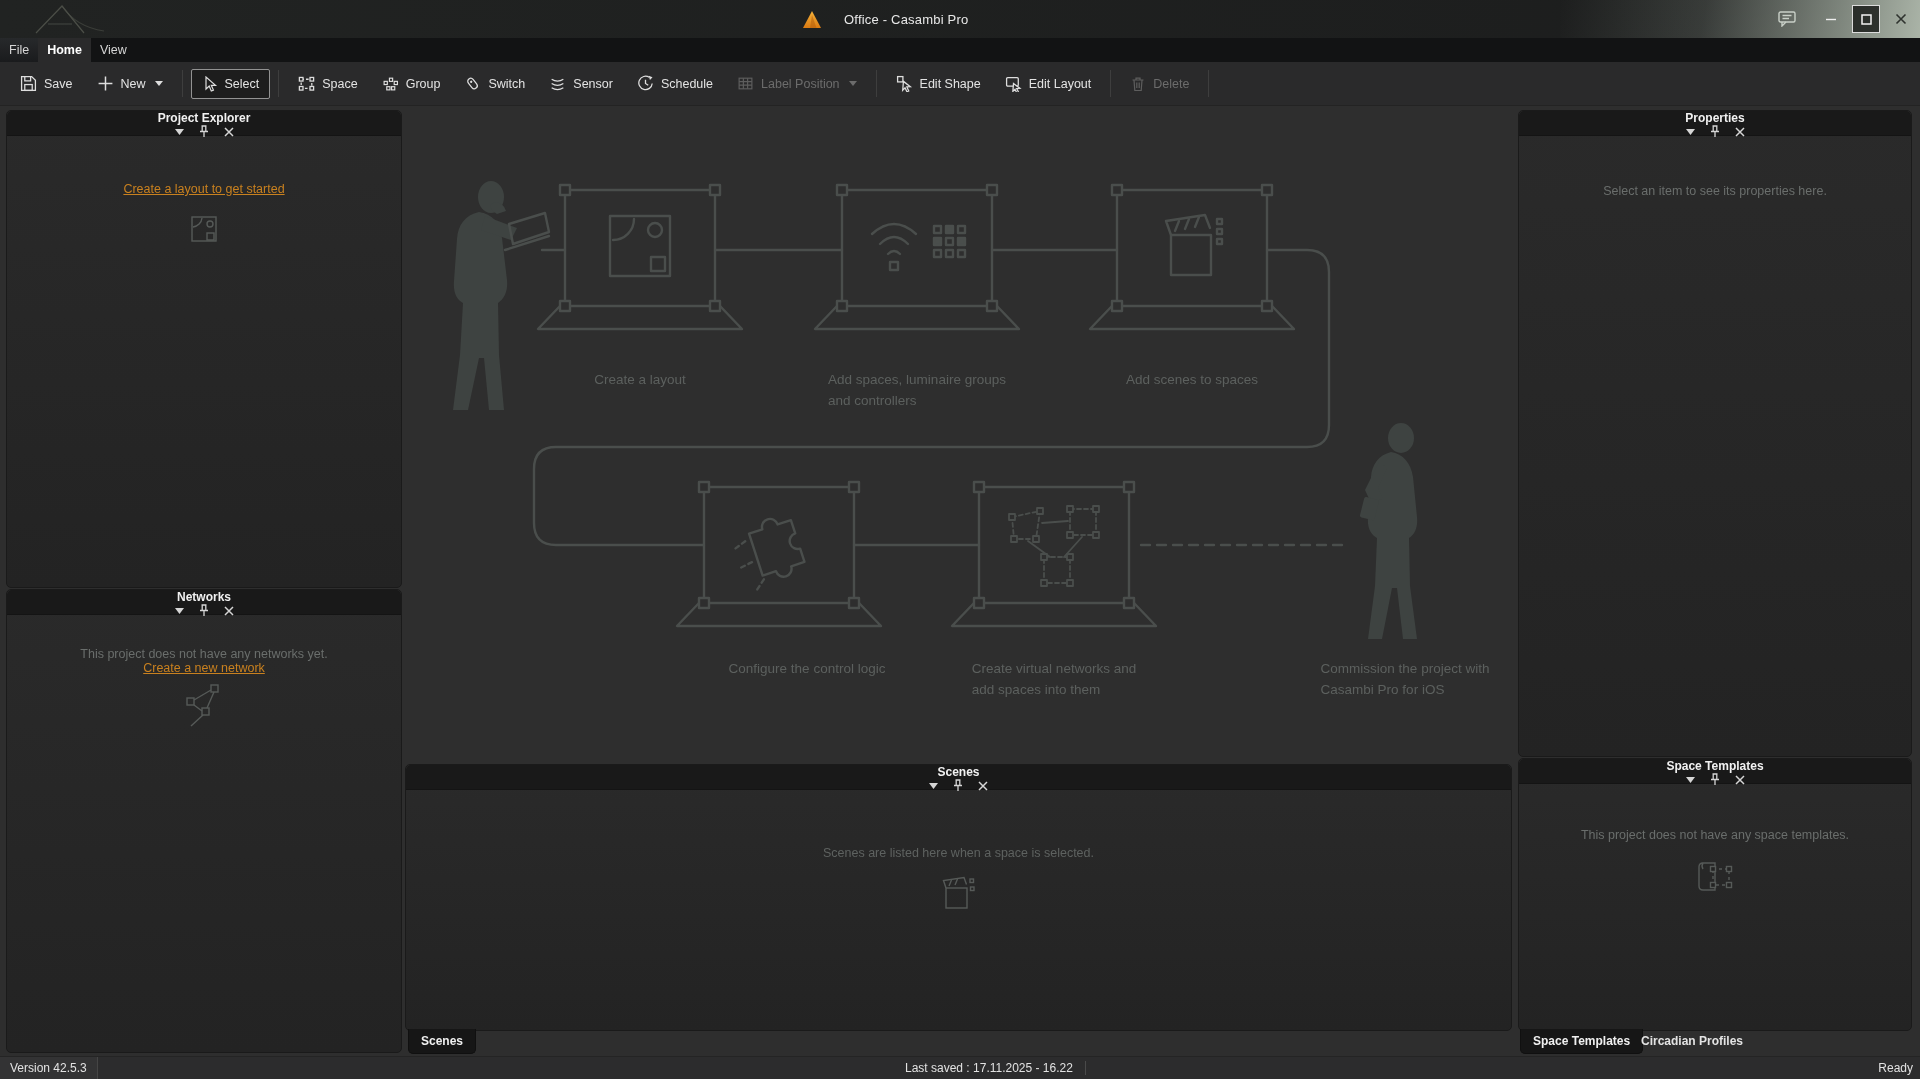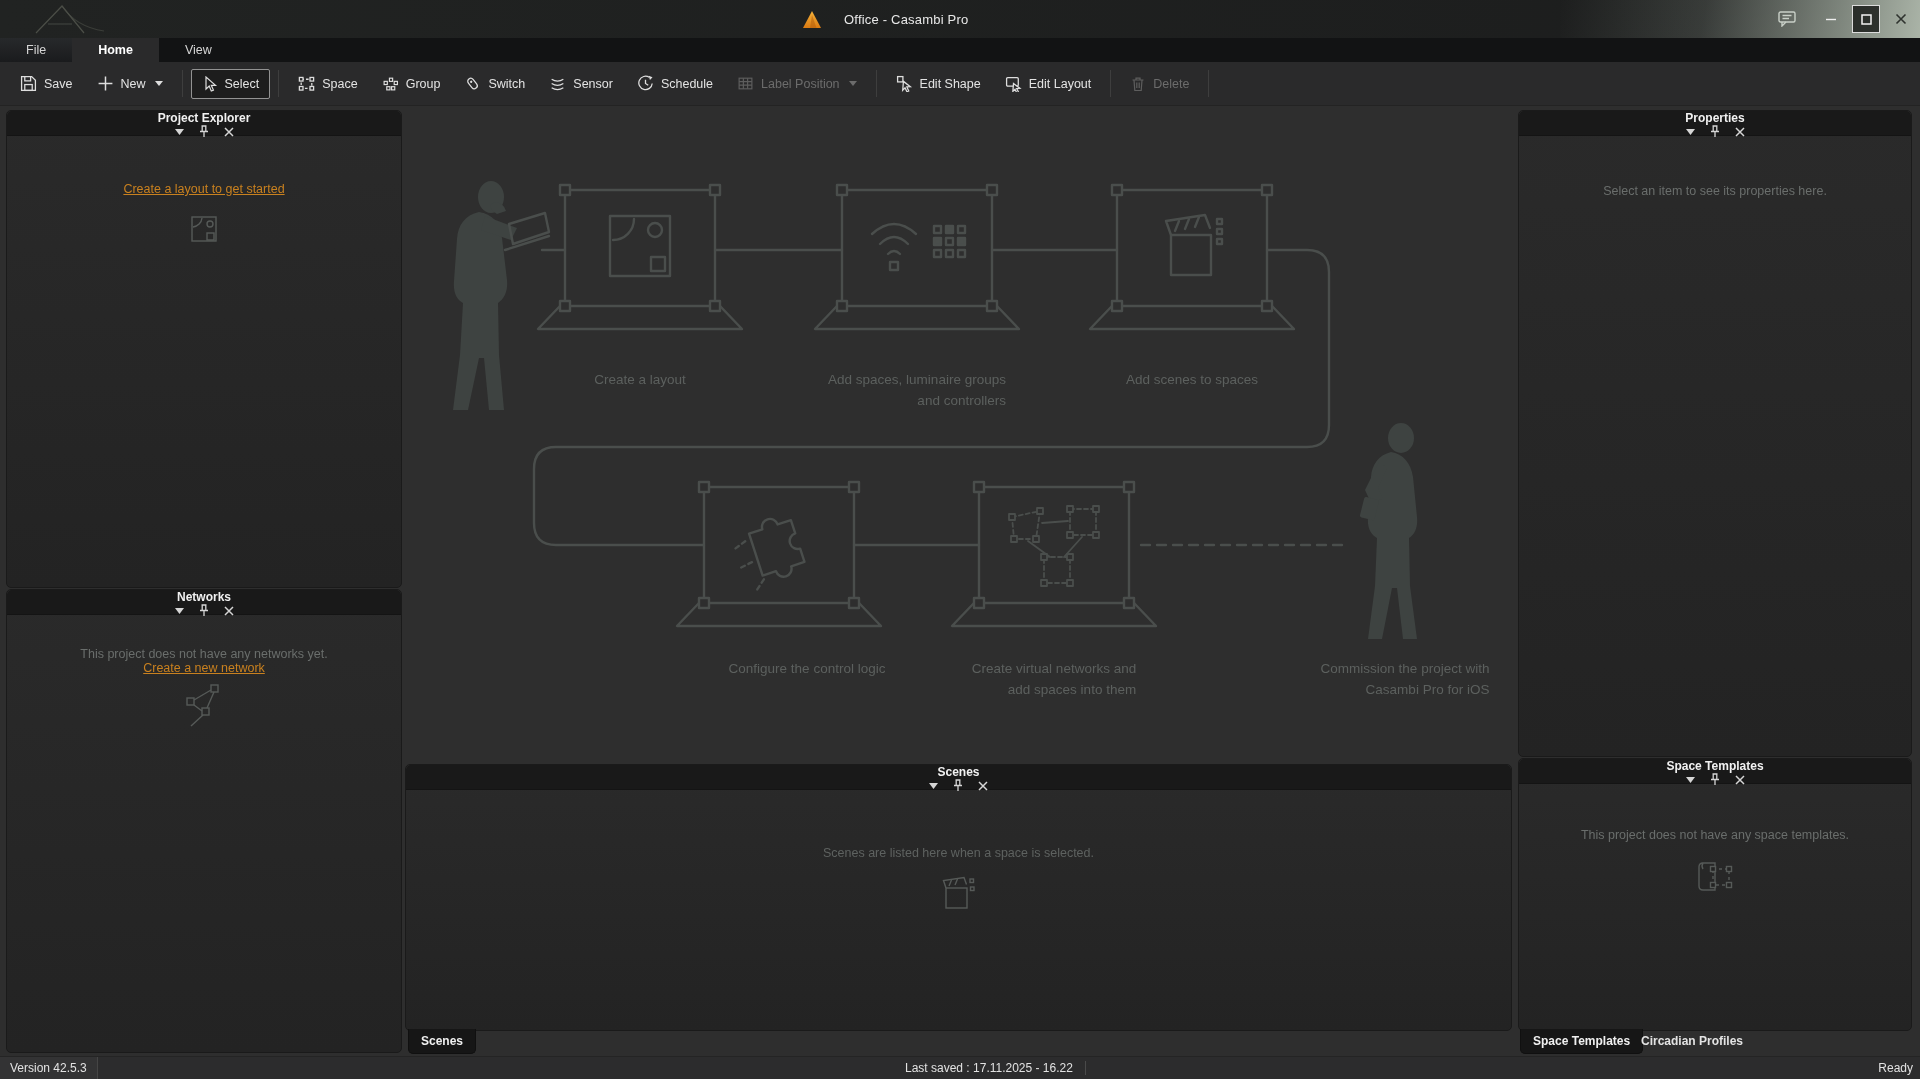--- a/index.html
+++ b/index.html
@@ -14,21 +14,21 @@
   .sketch-logo{position:absolute;left:24px;top:2px;opacity:.85;}
   .title-center{position:absolute;left:803px;top:0;height:38px;display:flex;align-items:center;gap:23px;}
   .title-text{font-size:13px;color:#e8e8e8;letter-spacing:.2px;}
   .win-controls{position:absolute;right:6px;top:0;height:38px;display:flex;align-items:center;gap:8px;}
   .win-btn{width:26px;height:26px;display:flex;align-items:center;justify-content:center;}
   .win-btn.max-focus{border:1px solid #dcdcdc;background:rgba(20,22,20,.8);}
   .feedback-btn{margin-right:10px;}
 
   
   .tabrow{position:absolute;left:0;top:38px;right:0;height:24px;background:#121314;display:flex;}
-  .ribbon-tab{padding:0 26px;display:flex;align-items:center;font-size:12.5px;color:#d5d5d5;justify-content:center;}
+  .ribbon-tab{padding:0 9px;display:flex;align-items:center;font-size:12.5px;color:#d5d5d5;justify-content:center;}
   .ribbon-tab.file{background:linear-gradient(#27292b,#1a1b1d);}
   .ribbon-tab.active{background:#2a2a2b;color:#ffffff;font-weight:bold;}
 
   
   .toolbar{position:absolute;left:0;top:62px;right:0;height:43px;background:#2a2a2b;border-bottom:1px solid #232323;
     display:flex;align-items:center;padding:0 8px;}
   .tb-item{display:flex;align-items:center;gap:7px;padding:6px 10px;margin:0 1px;font-size:12.5px;color:#e3e3e3;
     border:1px solid transparent;border-radius:2px;white-space:nowrap;}
   .tb-item svg{stroke:#dedede;}
   .tb-item.active{border-color:#929292;background:#1d1d1d;}
@@ -50,21 +50,21 @@
   .empty-icon svg{stroke:#565a58;}
 
   #panel-project{left:6px;top:110px;width:394px;height:476px;}
   #panel-networks{left:6px;top:589px;width:394px;height:462px;}
   #panel-properties{left:1518px;top:110px;width:392px;height:645px;}
   #panel-templates{left:1518px;top:758px;width:392px;height:271px;}
   #panel-scenes{left:405px;top:764px;width:1105px;height:265px;}
 
   
   #canvas{position:absolute;left:404px;top:105px;width:1110px;height:660px;}
-  .ill-label{position:absolute;transform:translateX(-50%);text-align:right;font-size:13.5px;line-height:21px;color:#5c605e;white-space:nowrap;}
+  .ill-label{position:absolute;transform:translateX(-50%);text-align:left;font-size:13.5px;line-height:21px;color:#5c605e;white-space:nowrap;}
 
   
   .bottom-tab{position:absolute;top:1029px;height:24px;display:flex;align-items:center;padding:0 12px;
     font-size:12px;font-weight:bold;color:#f0f0f0;background:#161616;border:1px solid #101010;border-top:none;border-radius:0 0 5px 5px;}
   .bottom-tab.plain{background:transparent;border:none;color:#e3e3e3;}
   #tab-scenes-bottom{left:408px;}
   #tab-space-templates{left:1520px;}
   #tab-circadian{left:1629px;}
 
   

